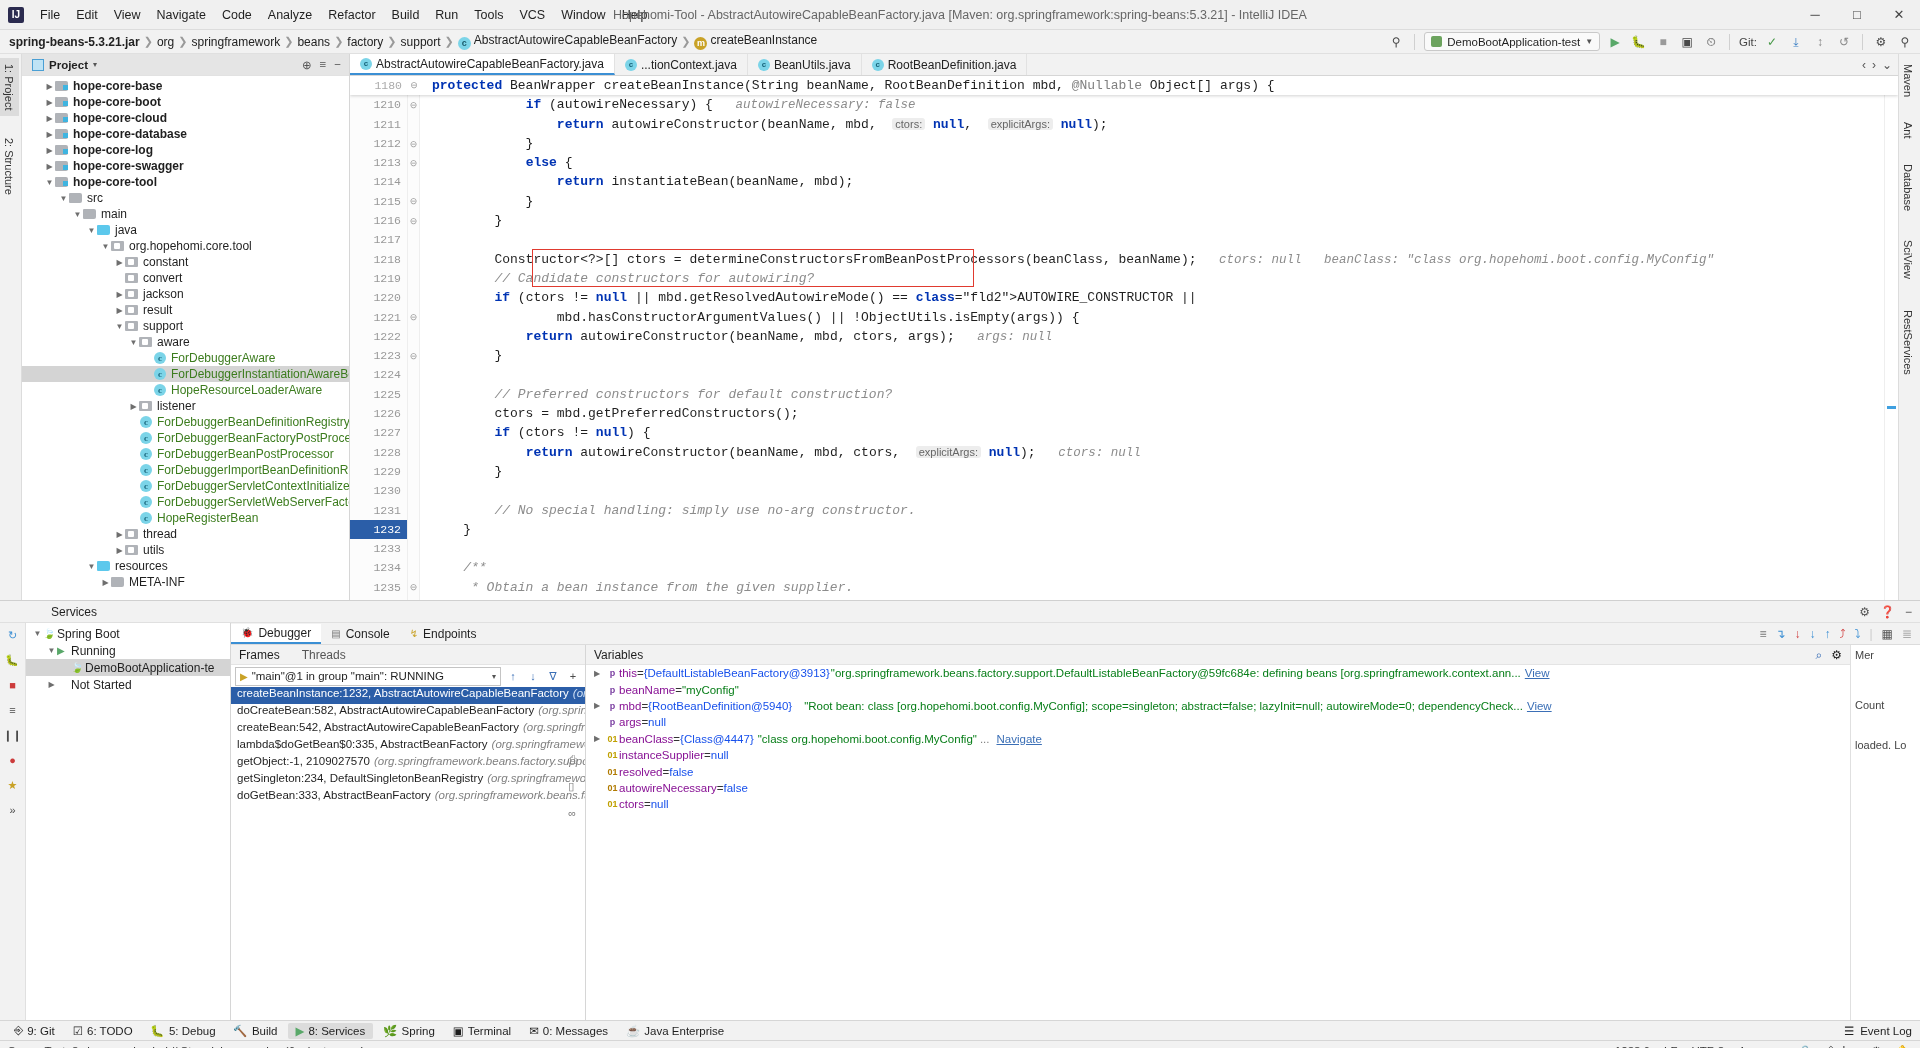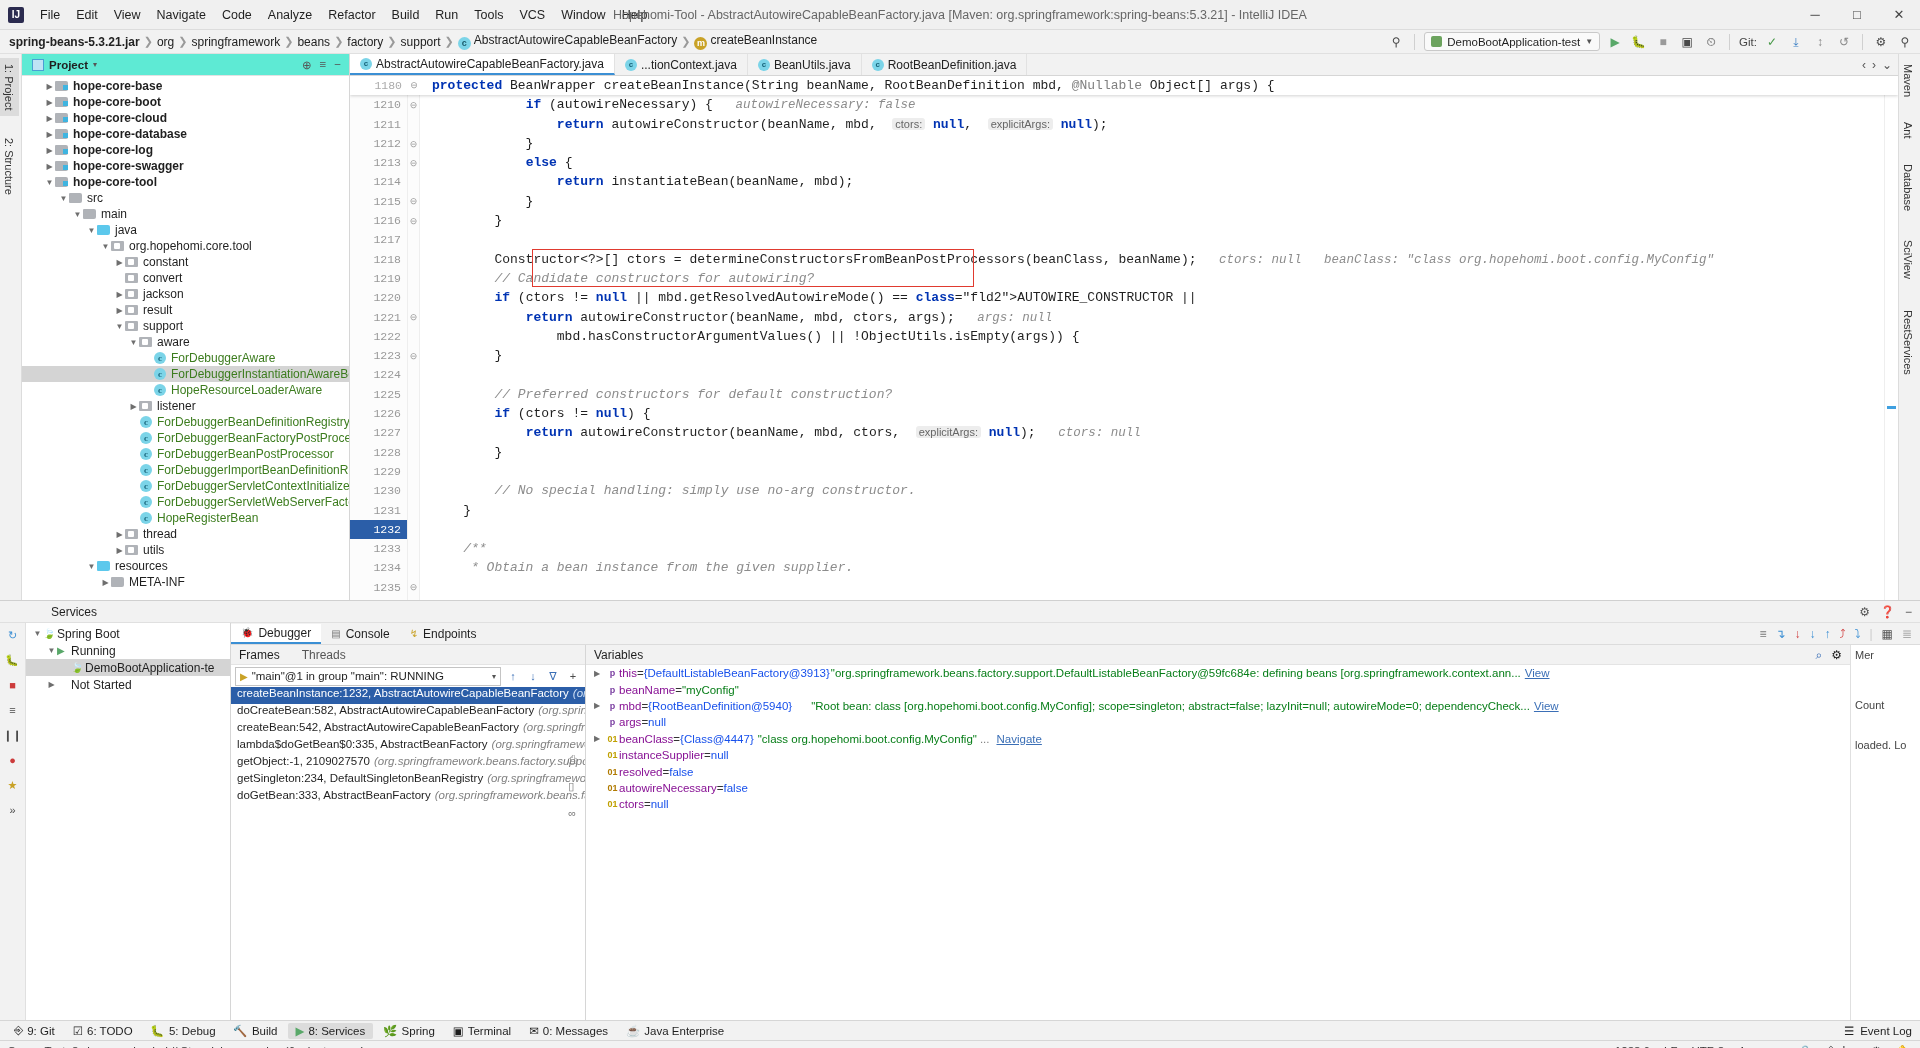--- a/index.html
+++ b/index.html
@@ -72,21 +72,21 @@
   }
   .vtab.sel { background:#dcdcdc; }
   #rightstrip { width:22px; background:#f2f2f2; border-left:1px solid #dcdcdc; position:relative; }
 
   
   #project {
     width: 328px; background:#fff; border-right:1px solid #d6d6d6;
     display:flex; flex-direction:column;
   }
   #proj-head {
-    height:22px; background:#5eead4; display:flex; align-items:center;
+    height:22px; background:#e5e5e5; display:flex; align-items:center;
     padding:0 4px; border-bottom:1px solid #e2e2e2; font-size:11.5px;
   }
   #proj-head .sq { width:12px;height:12px;border:1.5px solid #4a9fd4;background:#bfe3f5; margin:0 5px 0 6px;}
   #proj-head .ttl { font-weight:bold; font-size:11.5px; }
   #proj-head .caret { margin-left:5px; font-size:8px; color:#555; }
   #proj-head .hright { margin-left:auto; display:flex; gap:8px; padding-right:4px; color:#555; }
   #tree { flex:1; overflow:hidden; padding-top:2px; font-size:12px; position:relative; }
   .trow { height:16px; display:flex; align-items:center; white-space:nowrap; }
   .trow.sel { background:#d4d4d4; }
   .arr { width:11px; font-size:8px; color:#6e6e6e; text-align:center; flex:none; }
@@ -566,25 +566,26 @@
           <div class="cl">                <span class="kw">return</span> autowireConstructor(beanName, mbd,  <span class="hint">ctors:</span> <span class="kw">null</span>,  <span class="hint">explicitArgs:</span> <span class="kw">null</span>);</div>
           <div class="cl">            }</div>
           <div class="cl">            <span class="kw">else</span> {</div>
           <div class="cl">                <span class="kw">return</span> instantiateBean(beanName, mbd);</div>
           <div class="cl">            }</div>
           <div class="cl">        }</div>
           <div class="cl"></div>
           <div class="cl">        Constructor&lt;?&gt;[] ctors = determineConstructorsFromBeanPostProcessors(beanClass, beanName);<span class="inlval">   ctors: null   beanClass: "class org.hopehomi.boot.config.MyConfig"</span></div>
           <div class="cl"><span class="cmt">        // Candidate constructors for autowiring?</span></div>
           <div class="cl">        <span class="kw">if</span> (ctors != <span class="kw">null</span> || mbd.getResolvedAutowireMode() == <span <span="" class="kw">class</span>="fld2"&gt;AUTOWIRE_CONSTRUCTOR ||</div>
+          <div class="cl">                mbd.hasConstructorArgumentValues() || !ObjectUtils.isEmpty(args)) {</div>
           <div class="cl">            <span class="kw">return</span> autowireConstructor(beanName, mbd, ctors, args);<span class="inlval">   args: null</span></div>
-          <div class="cl">                mbd.hasConstructorArgumentValues() || !ObjectUtils.isEmpty(args)) {</div>
           <div class="cl">        }</div>
           <div class="cl"></div>
           <div class="cl"><span class="cmt">        // Preferred constructors for default construction?</span></div>
+          <div class="cl">        ctors = mbd.getPreferredConstructors();</div>
           <div class="cl">        <span class="kw">if</span> (ctors != <span class="kw">null</span>) {</div>
           <div class="cl">            <span class="kw">return</span> autowireConstructor(beanName, mbd, ctors,  <span class="hint">explicitArgs:</span> <span class="kw">null</span>);<span class="inlval">   ctors: null</span></div>
           <div class="cl">        }</div>
           <div class="cl"></div>
           <div class="cl"><span class="cmt">        // No special handling: simply use no-arg constructor.</span></div>
           <div class="cl">    }</div>
           <div class="cl"></div>
           <div class="cl"><span class="cmt">    /**</span></div>
           <div class="cl"><span class="cmt">     * Obtain a bean instance from the given supplier.</span></div>
           <div class="red-box" style="left: 112px; top: 172.7px; width: 442px; height: 38.6px; border: 1.6px solid rgb(224, 58, 47); z-index: 6;"></div>
@@ -749,21 +750,21 @@
                 <span class="vicon p">p</span>
                 <span class="vname">beanName</span>
                 <span class="veq"> = </span>
                 <span class="vstr">"myConfig"</span>
               </div>
               <div class="vrow">
                 <span class="varr">▶</span>
                 <span class="vicon p">p</span>
                 <span class="vname">mbd</span>
                 <span class="veq"> = </span>
-                <span class="vval" style="margin-right: 19px;">{RootBeanDefinition@5940}</span>
+                <span class="vval" style="margin-right: 12px;">{RootBeanDefinition@5940}</span>
                 <span class="vstr">"Root bean: class [org.hopehomi.boot.config.MyConfig]; scope=singleton; abstract=false; lazyInit=null; autowireMode=0; dependencyCheck...</span>
                 <span class="vlink" style="margin-left: 4px;">View</span>
               </div>
               <div class="vrow">
                 <span class="varr"></span>
                 <span class="vicon p">p</span>
                 <span class="vname">args</span>
                 <span class="veq"> = </span>
                 <span class="vval">null</span>
               </div>

